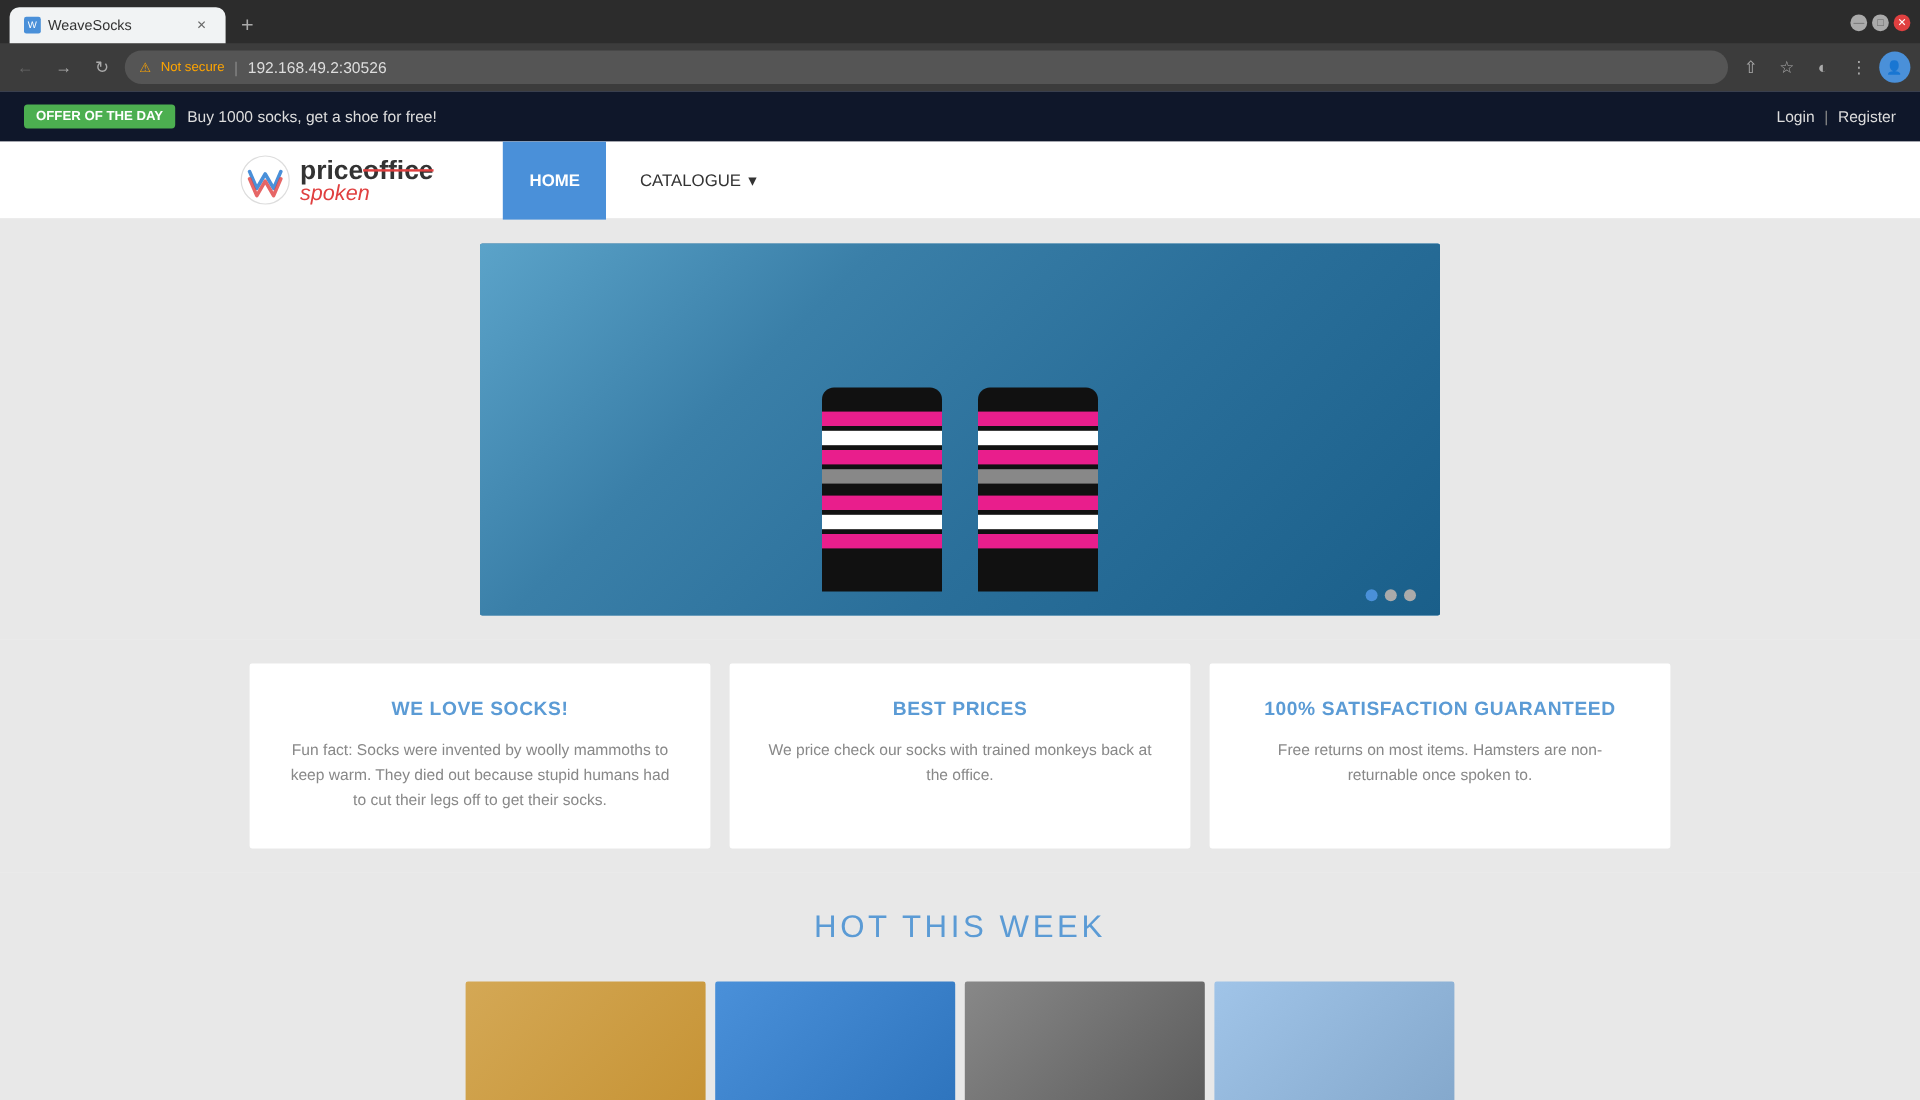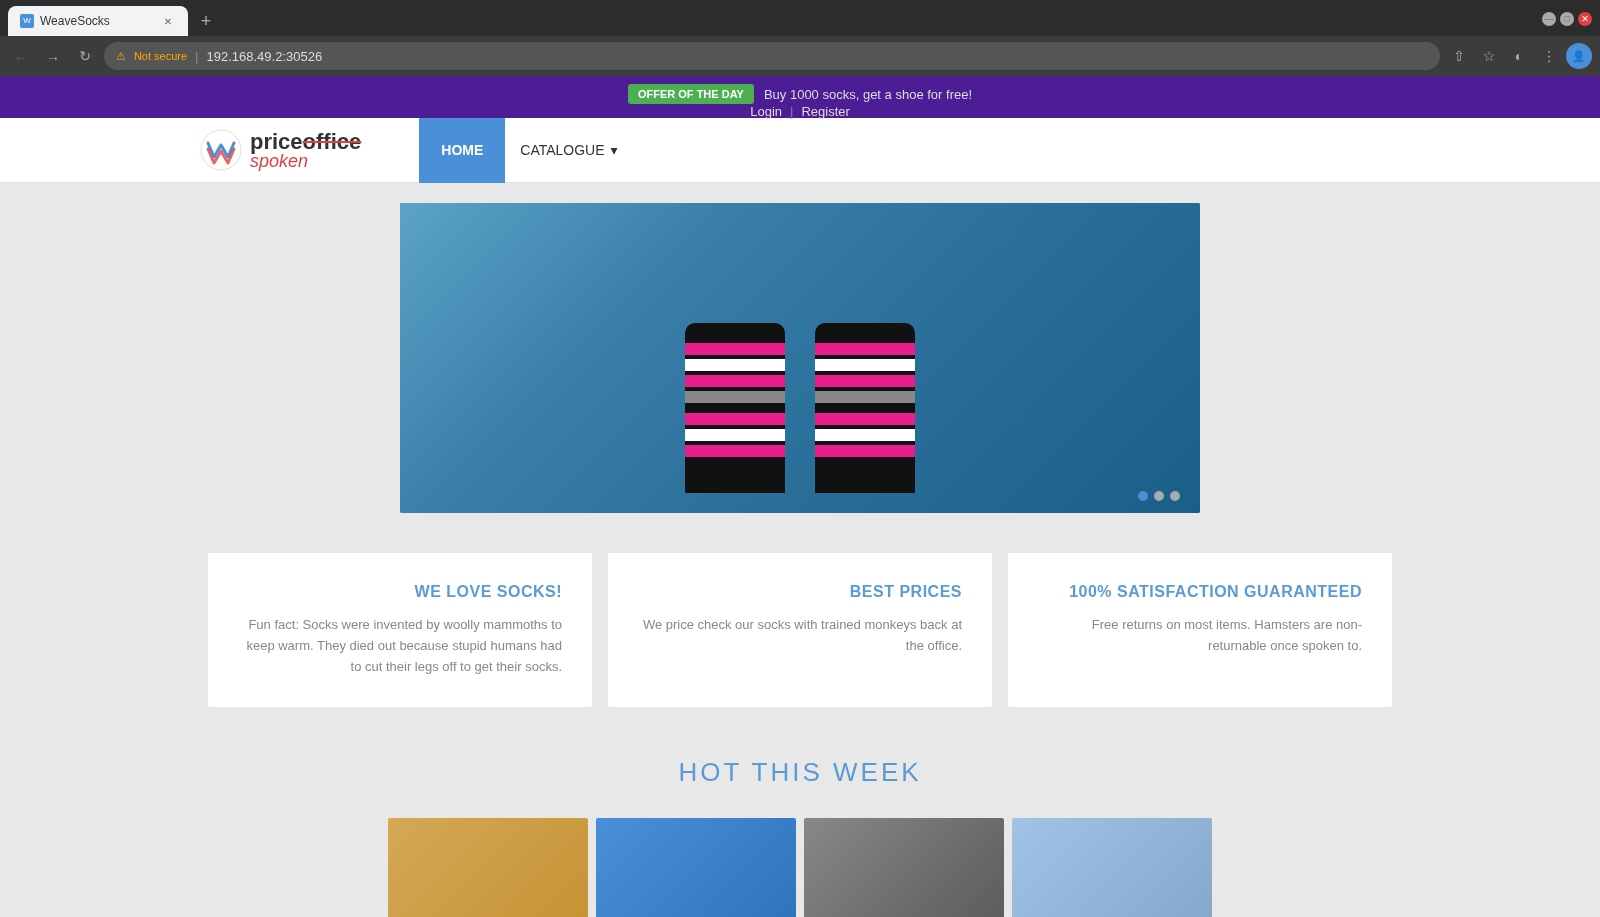--- a/index.html
+++ b/index.html
@@ -161,27 +161,26 @@
       cursor: pointer;
     }
 
     
     .page-content {
       background: #f0f0f0;
     }
 
     
     .notification-bar {
-      background: #4c1d95;
+      background: #0f172a;
       padding: 8px 20px;
       display: flex;
       align-items: center;
       justify-content: space-between;
       height: 42px;
-      flex-direction: column;
     }
     .offer-badge {
       background: #4CAF50;
       color: white;
       font-size: 11px;
       font-weight: bold;
       padding: 4px 10px;
       border-radius: 3px;
       margin-right: 10px;
     }
@@ -235,21 +234,21 @@
       padding: 0 22px;
       height: 65px;
       display: flex;
       align-items: center;
       font-size: 14px;
       font-weight: bold;
       cursor: pointer;
     }
     .nav-item-catalogue {
       color: #333;
-      padding: 0 15px;
+      padding: 0 28px;
       height: 65px;
       display: flex;
       align-items: center;
       font-size: 14px;
       cursor: pointer;
       gap: 6px;
     }
 
     
     .hero-section {
@@ -329,21 +328,21 @@
       justify-content: center;
       gap: 0;
       padding: 20px 200px;
       background: #e8e8e8;
     }
     .feature-card {
       background: white;
       flex: 1;
       padding: 30px 30px;
       margin: 0 8px;
-      text-align: right;
+      text-align: center;
       border-radius: 2px;
     }
     .feature-title {
       color: #5b9bd5;
       font-size: 16px;
       font-weight: bold;
       margin-bottom: 14px;
       letter-spacing: 0.5px;
     }
     .feature-text {

